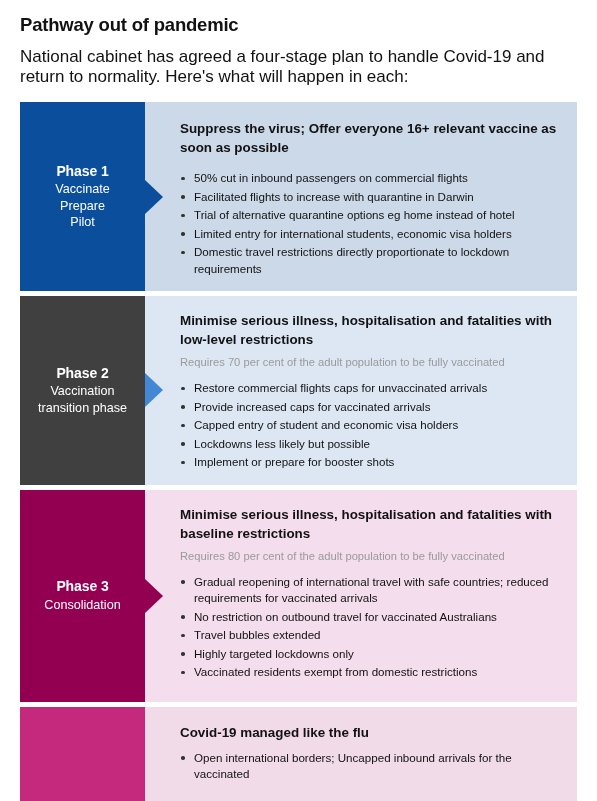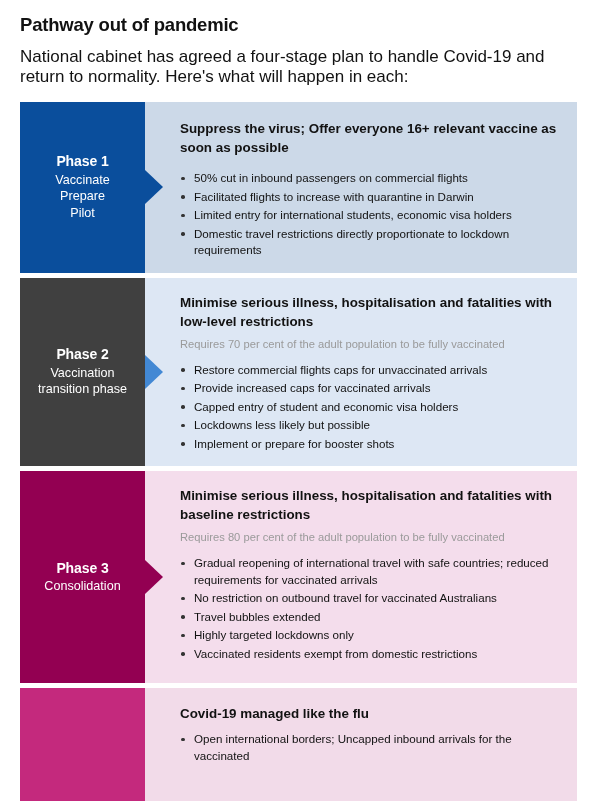--- a/index.html
+++ b/index.html
@@ -159,20 +159,21 @@
         <div class="phase-sub" style="white-space:pre-line;">Vaccinate
 Prepare
 Pilot</div>
         <span class="phase-arrow" style="color:#0a4e9c;"></span>
       </div>
       <div class="phase-body" style="background:#ccd9e8;">
         <p class="body-title">Suppress the virus; Offer everyone 16+ relevant vaccine as soon as possible</p>
         <ul class="bullets">
           <li>50% cut in inbound passengers on commercial flights</li>
           <li>Facilitated flights to increase with quarantine in Darwin</li>
+          <li>Trial of alternative quarantine options eg home instead of hotel</li>
           <li>Limited entry for international students, economic visa holders</li>
           <li>Domestic travel restrictions directly proportionate to lockdown requirements</li>
         </ul>
       </div>
     </div>
 
     <div class="phase-row row-2">
       <div class="phase-label" style="background:#404040; color:#ffffff; min-height:166px;">
         <div class="phase-name">Phase 2</div>
         <div class="phase-sub" style="white-space:pre-line;">Vaccination

